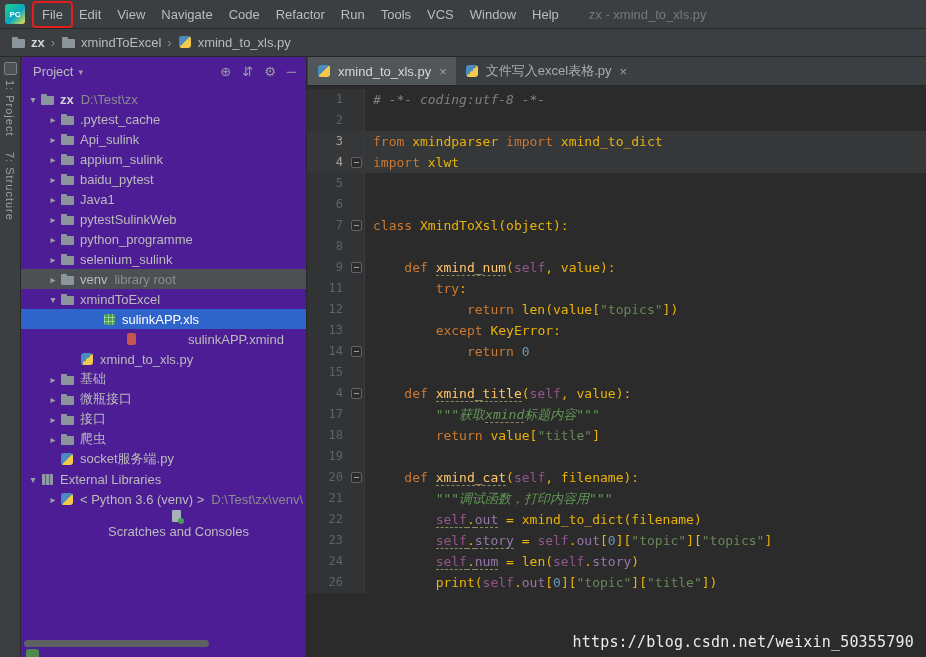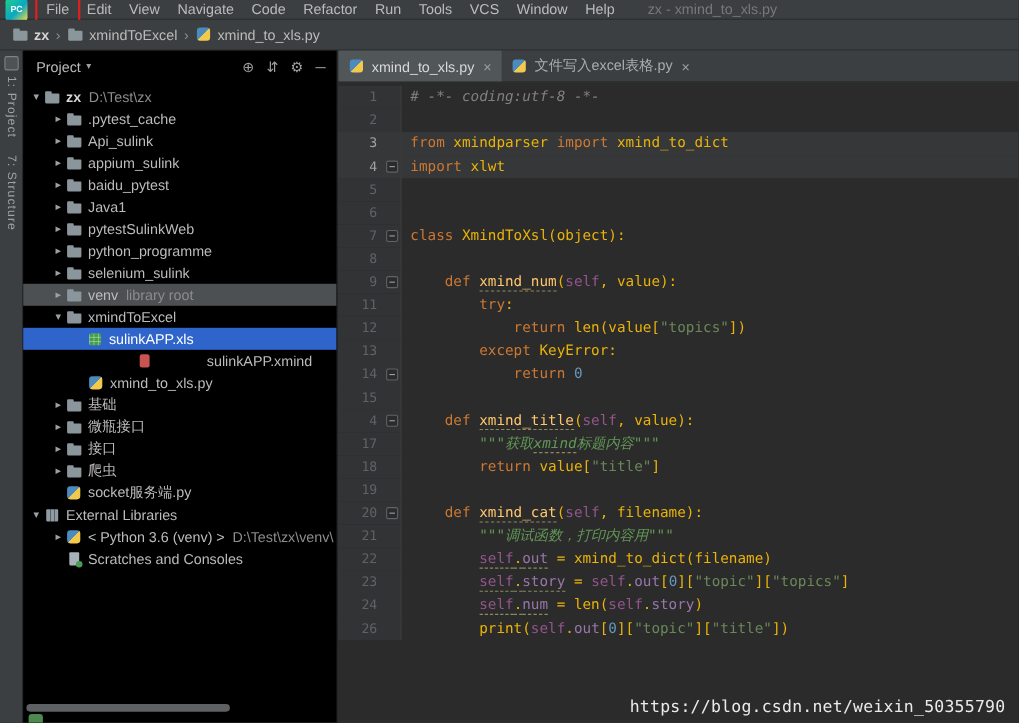--- a/index.html
+++ b/index.html
@@ -1,21 +1,21 @@
 <!DOCTYPE html>
 <html><head>
 <meta charset="utf-8">
 <style>
   *{box-sizing:border-box;margin:0;padding:0}
   html,body{width:926px;height:657px;overflow:hidden}
   body{background:#2b2b2b;font-family:"Liberation Sans","DejaVu Sans",sans-serif;-webkit-font-smoothing:antialiased}
   .app{position:relative;width:926px;height:657px;background:#3c3f41;display:flex;flex-direction:column}
 
   
-  .menubar{height:18px;background:#3c3f41;border-bottom:1px solid #282828;display:flex;align-items:center;flex:none;font-size:13px;color:#bbbbbb}
+  .menubar{height:29px;background:#3c3f41;border-bottom:1px solid #282828;display:flex;align-items:center;flex:none;font-size:13px;color:#bbbbbb}
   .logo{width:20px;height:20px;border-radius:3px;margin:0 9px 0 5px;background:linear-gradient(135deg,#1dd185,#0aa7c4 55%,#f7e13e);display:flex;align-items:center;justify-content:center;font-size:8px;font-weight:bold;color:#fff;flex:none}
   .menus{display:flex;align-items:center;height:100%}
   .menu-item{padding:4px 8px;border-radius:2px;cursor:default;white-space:nowrap}
   .menu-item.annotated{box-shadow:0 0 0 2px #e31e1e}
   .win-title{color:#787878;margin-left:22px;white-space:nowrap}
 
   
   .breadcrumbs{height:28px;background:#3c3f41;border-bottom:1px solid #282828;display:flex;align-items:center;padding-left:9px;font-size:13px;color:#bbbbbb;flex:none}
   .crumb{display:flex;align-items:center;gap:5px;padding:0 2px;white-space:nowrap}
   .crumb:first-child .crumb-label{font-weight:bold;color:#d5d5d5}
@@ -24,21 +24,21 @@
   
   .main{flex:1;display:flex;min-height:0}
 
   
   .stripe{width:21px;background:#3c3f41;border-right:1px solid #282828;display:flex;flex-direction:column;align-items:center;padding-top:5px;gap:16px;flex:none}
   .stripe-item{display:flex;flex-direction:column;align-items:center;gap:5px;color:#9da2a8;font-size:11px}
   .stripe-ic{width:13px;height:13px;border:1px solid #7d8286;border-radius:2px;background:#4e5254}
   .stripe-label{writing-mode:vertical-lr;letter-spacing:1px;white-space:nowrap}
 
   
-  .project{width:286px;background:#000000;border-right:1px solid #282828;position:relative;flex:none;display:flex;flex-direction:column}
+  .project{width:286px;background:#4c1d95;border-right:1px solid #282828;position:relative;flex:none;display:flex;flex-direction:column}
   .proj-header{height:29px;display:flex;align-items:center;padding:0 10px 0 12px;font-size:13px;color:#bbbbbb;flex:none}
   .proj-title{display:flex;align-items:center;gap:5px}
   .proj-caret{font-size:9px;color:#9da0a3}
   .proj-icons{margin-left:auto;display:flex;gap:11px;color:#9da0a3;font-size:13px}
   .proj-icon{cursor:default}
   .tree{flex:1;overflow:hidden;font-size:13px;color:#bbbbbb;padding-top:3px}
   .trow{height:20px;display:flex;align-items:center;white-space:nowrap;cursor:default}
   .trow.selected{background:#2f65ca;color:#fff}
   .trow.hover{background:#4c5053}
   .chev{width:14px;flex:none;font-size:10px;color:#9da0a3;text-align:center}
@@ -208,21 +208,21 @@
             <span class="chev">▸</span>
             <span class="ic ic-folder"></span>
             <span class="tlabel">venv</span>
             <span class="thint">library root</span>
           </div>
           <div class="trow" style="padding-left: 25px;">
             <span class="chev">▾</span>
             <span class="ic ic-folder"></span>
             <span class="tlabel">xmindToExcel</span>
           </div>
-          <div class="trow selected" style="padding-left: 44px;">
+          <div class="trow selected" style="padding-left: 67px;">
             <span class="chev"></span>
             <span class="ic ic-xls"></span>
             <span class="tlabel">sulinkAPP.xls</span>
           </div>
           <div class="trow" style="padding-left: 45px; gap: 44px;">
             <span class="chev"></span>
             <span class="ic ic-xmind"></span>
             <span class="tlabel">sulinkAPP.xmind</span>
           </div>
           <div class="trow" style="padding-left: 45px;">
@@ -259,21 +259,21 @@
             <span class="chev">▾</span>
             <span class="ic ic-lib"></span>
             <span class="tlabel">External Libraries</span>
           </div>
           <div class="trow" style="padding-left: 25px;">
             <span class="chev">▸</span>
             <span class="ic ic-python"></span>
             <span class="tlabel">&lt; Python 3.6 (venv) &gt;</span>
             <span class="thint">D:\Test\zx\venv\</span>
           </div>
-          <div class="trow" style="padding-left: 25px;">
+          <div class="trow" style="padding-left: 25px; flex-direction: column;">
             <span class="chev"></span>
             <span class="ic ic-scratch"></span>
             <span class="tlabel">Scratches and Consoles</span>
           </div>
         </div>
       <div class="hscroll-thumb"></div>
     </div>
 
     <div class="editor-zone">
       <div class="tabs" id="tabs">

